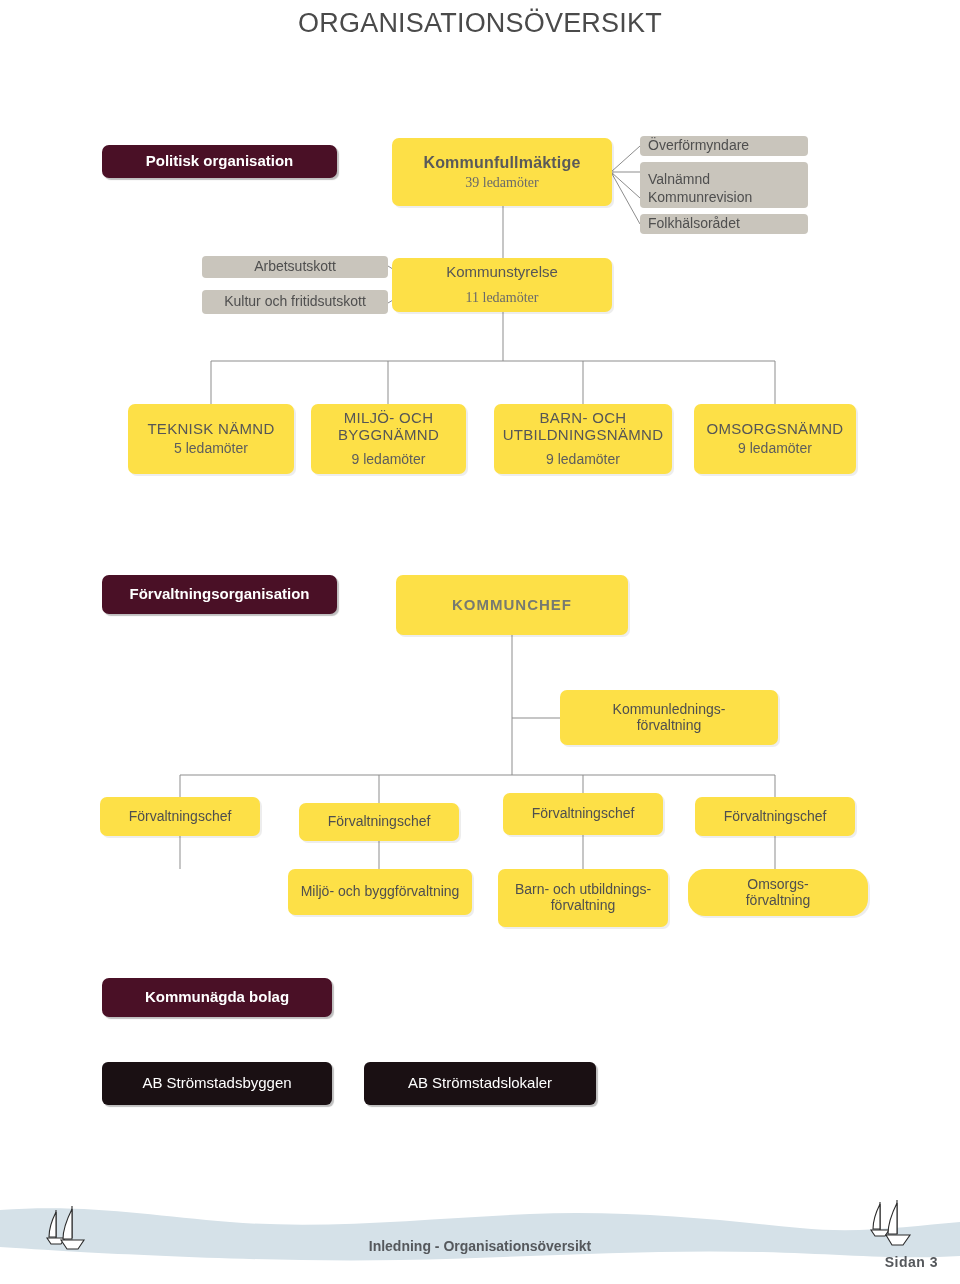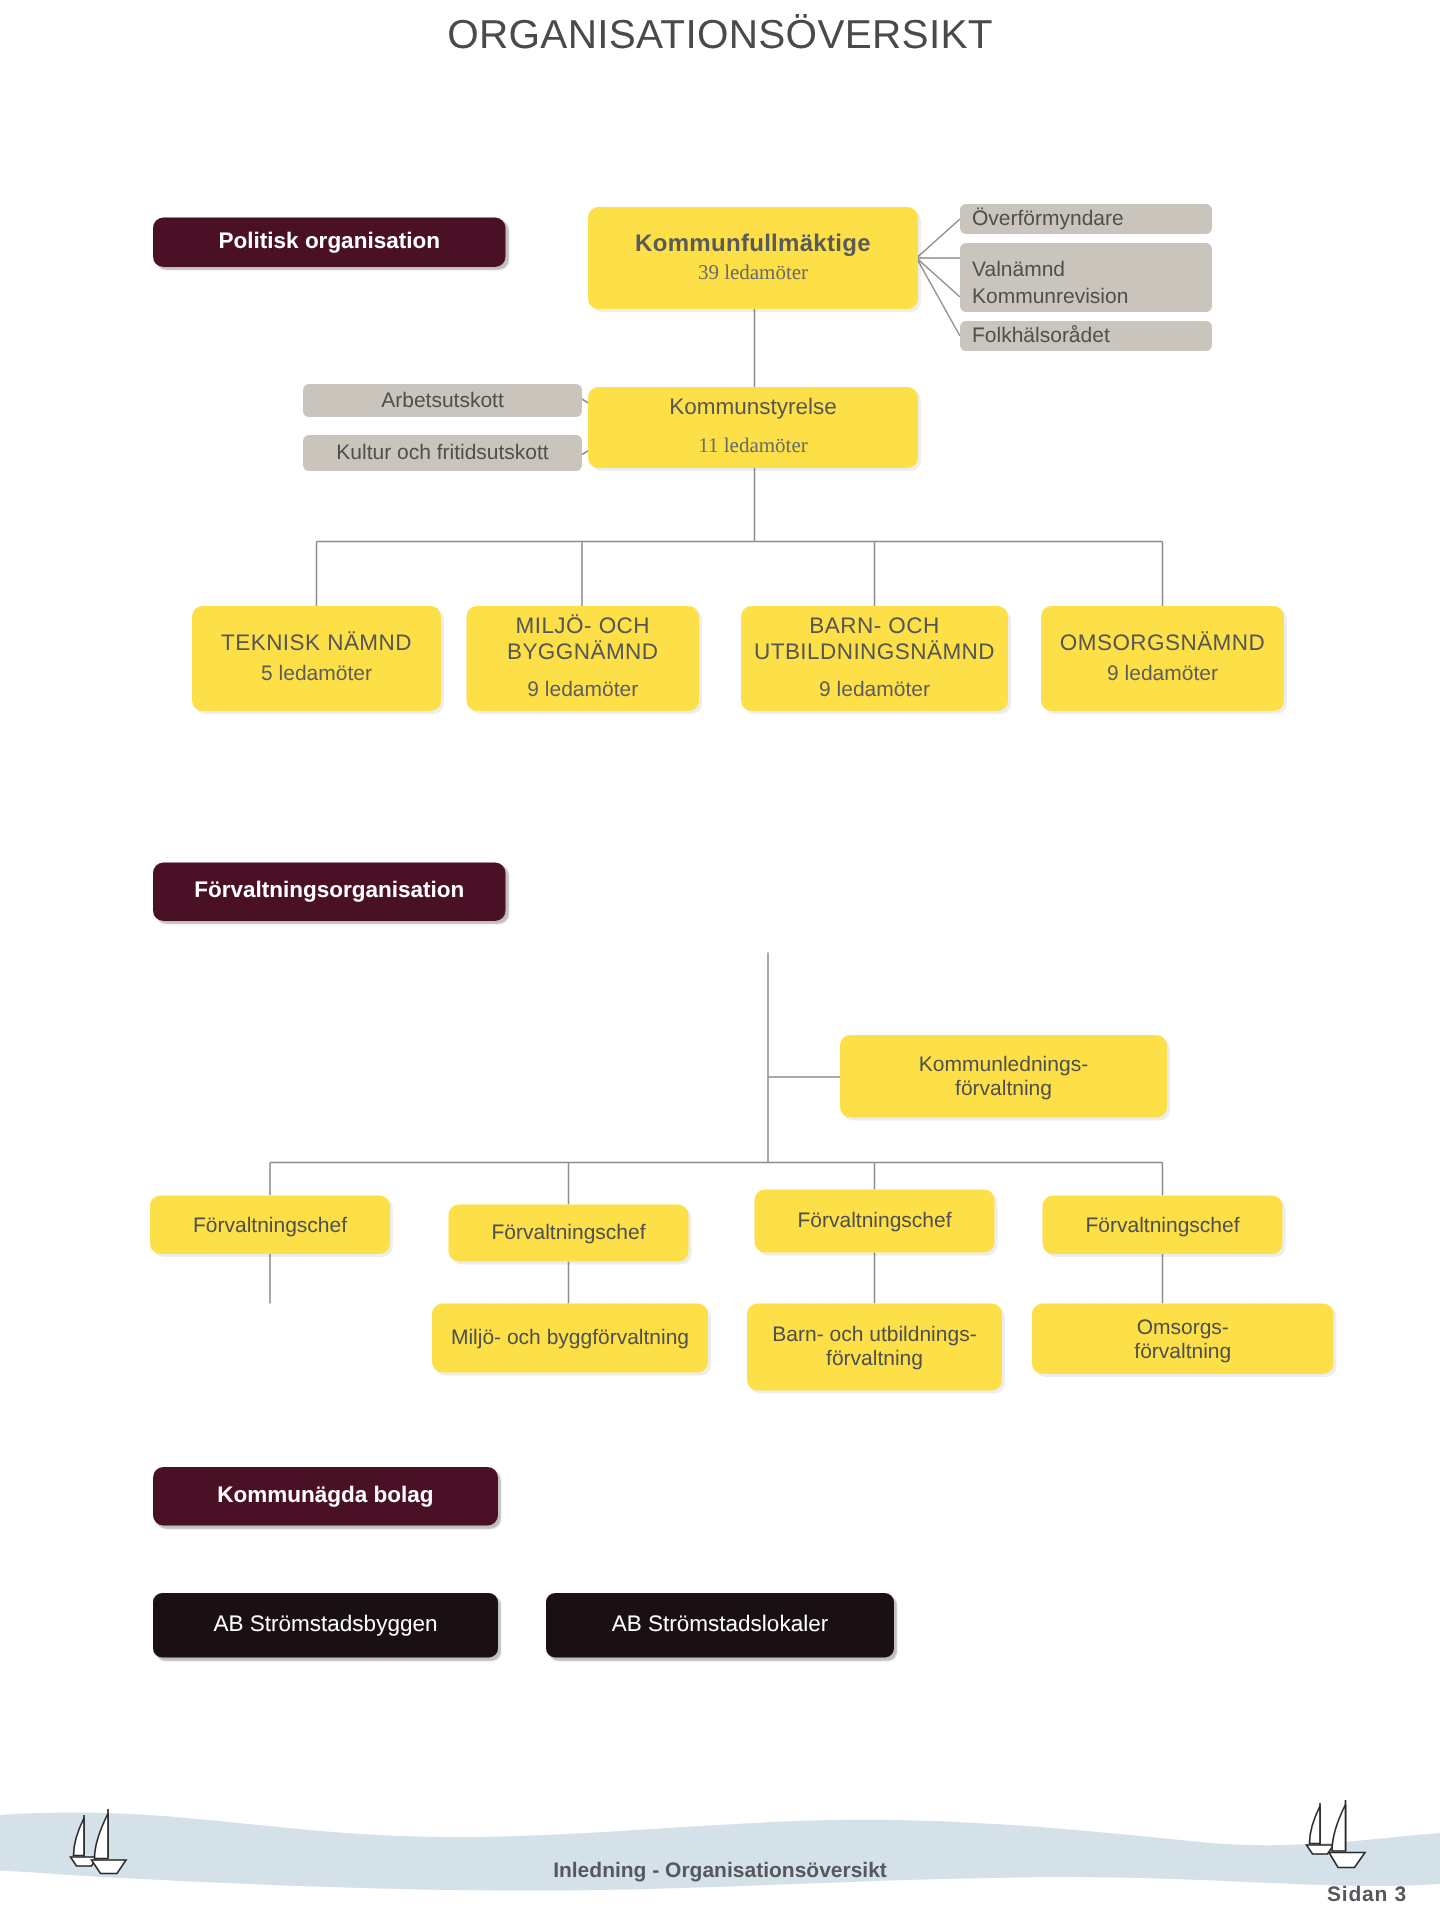--- a/index.html
+++ b/index.html
@@ -249,20 +249,23 @@
 
   <div class="node beige" style="left:694px; top:404px; width:162px; height:70px;">
     <span class="caps">OMSORGSNÄMND</span>
     <span class="caps-sub" style="margin-top:3px;">9 ledamöter</span>
   </div>
 
   <div class="node maroon" style="left:102px; top:575px; width:235px; height:39px;">
     <span>Förvaltningsorganisation</span>
   </div>
 
+  <div class="node beige" style="left:396px; top:575px; width:232px; height:60px;">
+    <span class="kommunchef-label">KOMMUNCHEF</span>
+  </div>
 
   <div class="node beige" style="left:560px; top:690px; width:218px; height:55px;">
     <span>Kommunlednings-</span>
     <span>förvaltning</span>
   </div>
 
   <div class="node beige" style="left:100px; top:797px; width:160px; height:39px;">
     <span>Förvaltningschef</span>
   </div>
   <div class="node beige" style="left:299px; top:803px; width:160px; height:38px;">
@@ -275,21 +278,21 @@
     <span>Förvaltningschef</span>
   </div>
 
   <div class="node beige" style="left:288px; top:869px; width:184px; height:46px;">
     <span>Miljö- och byggförvaltning</span>
   </div>
   <div class="node beige" style="left:498px; top:869px; width:170px; height:58px;">
     <span>Barn- och utbildnings-</span>
     <span>förvaltning</span>
   </div>
-  <div class="node beige" style="left:688px; top:869px; width:201px; height:47px;">
+  <div class="node beige" style="left:688px; top:869px; width:180px; height:47px;border-radius:17px;">
     <span>Omsorgs-</span>
     <span>förvaltning</span>
   </div>
 
   <div class="node maroon" style="left:102px; top:978px; width:230px; height:39px;">
     <span>Kommunägda bolag</span>
   </div>
 
   <div class="node black" style="left:102px; top:1062px; width:230px; height:43px;">
     <span>AB Strömstadsbyggen</span>

